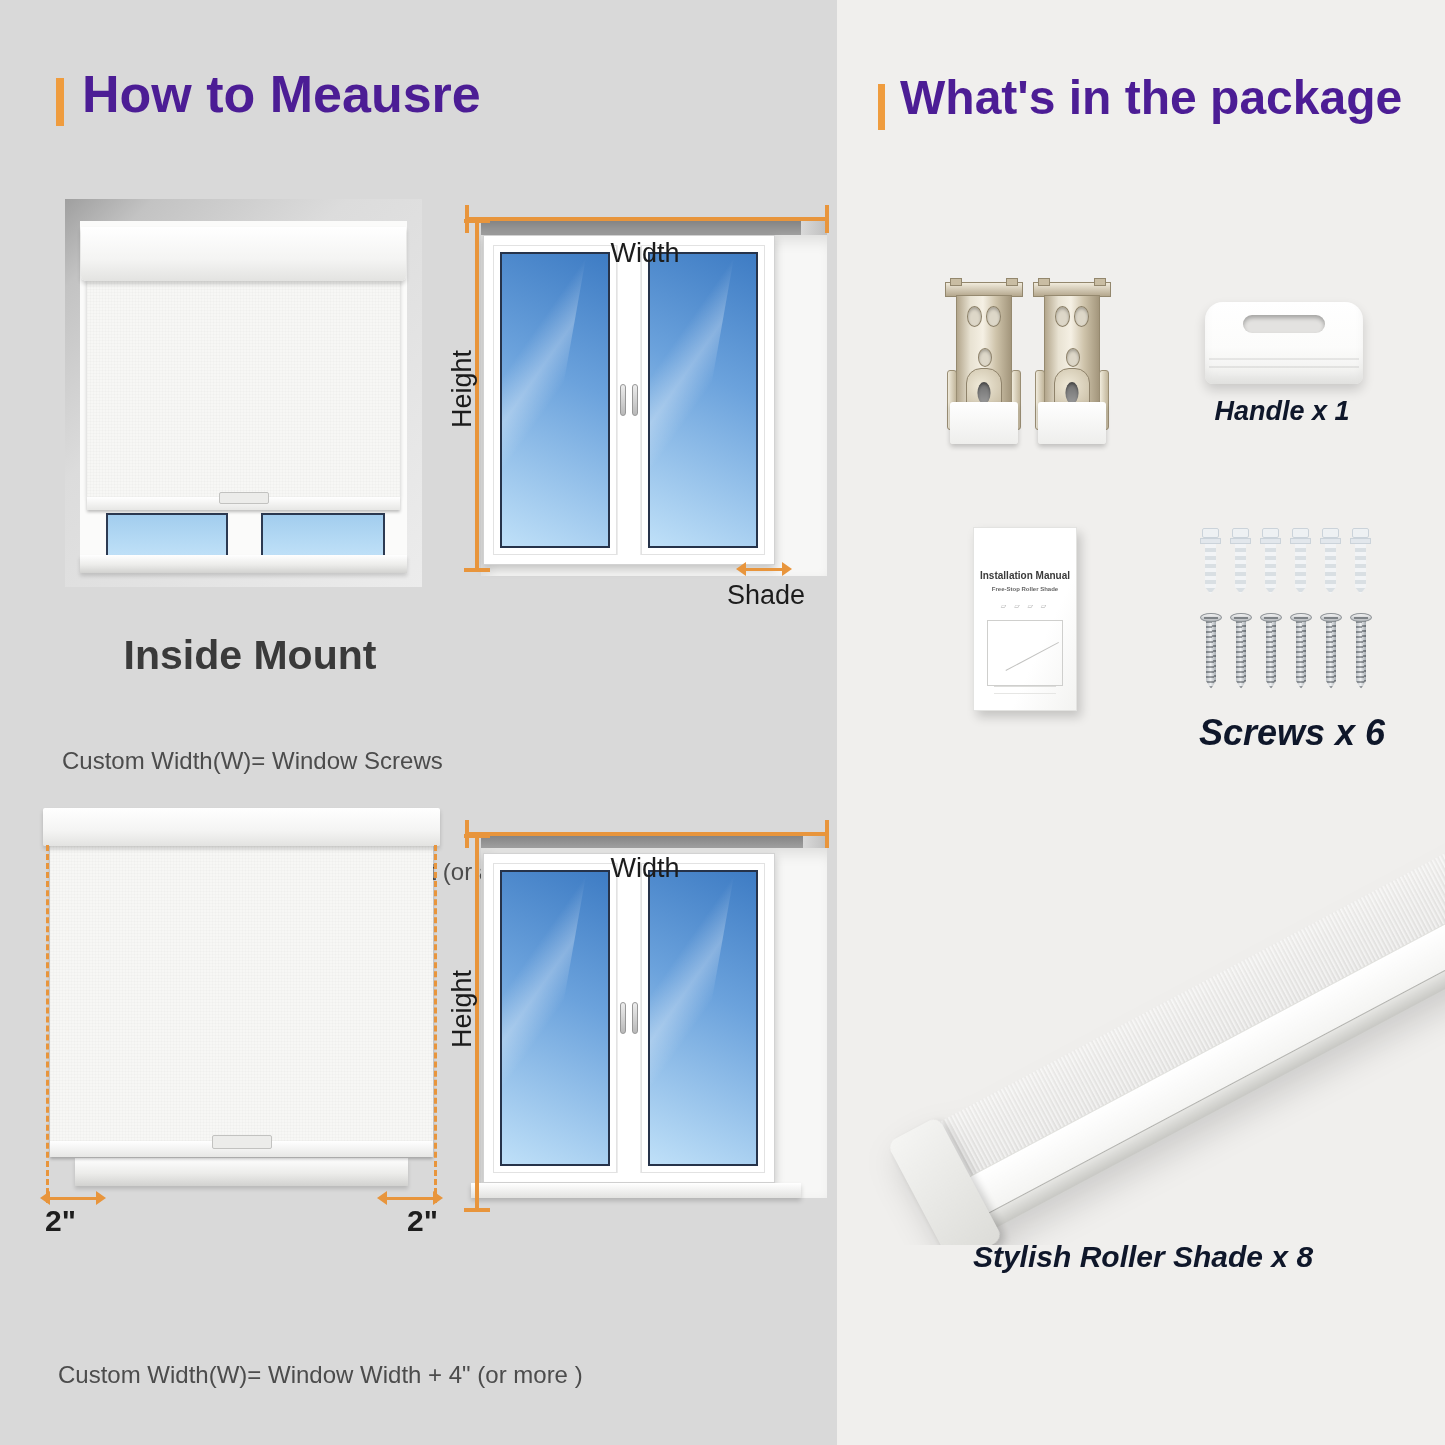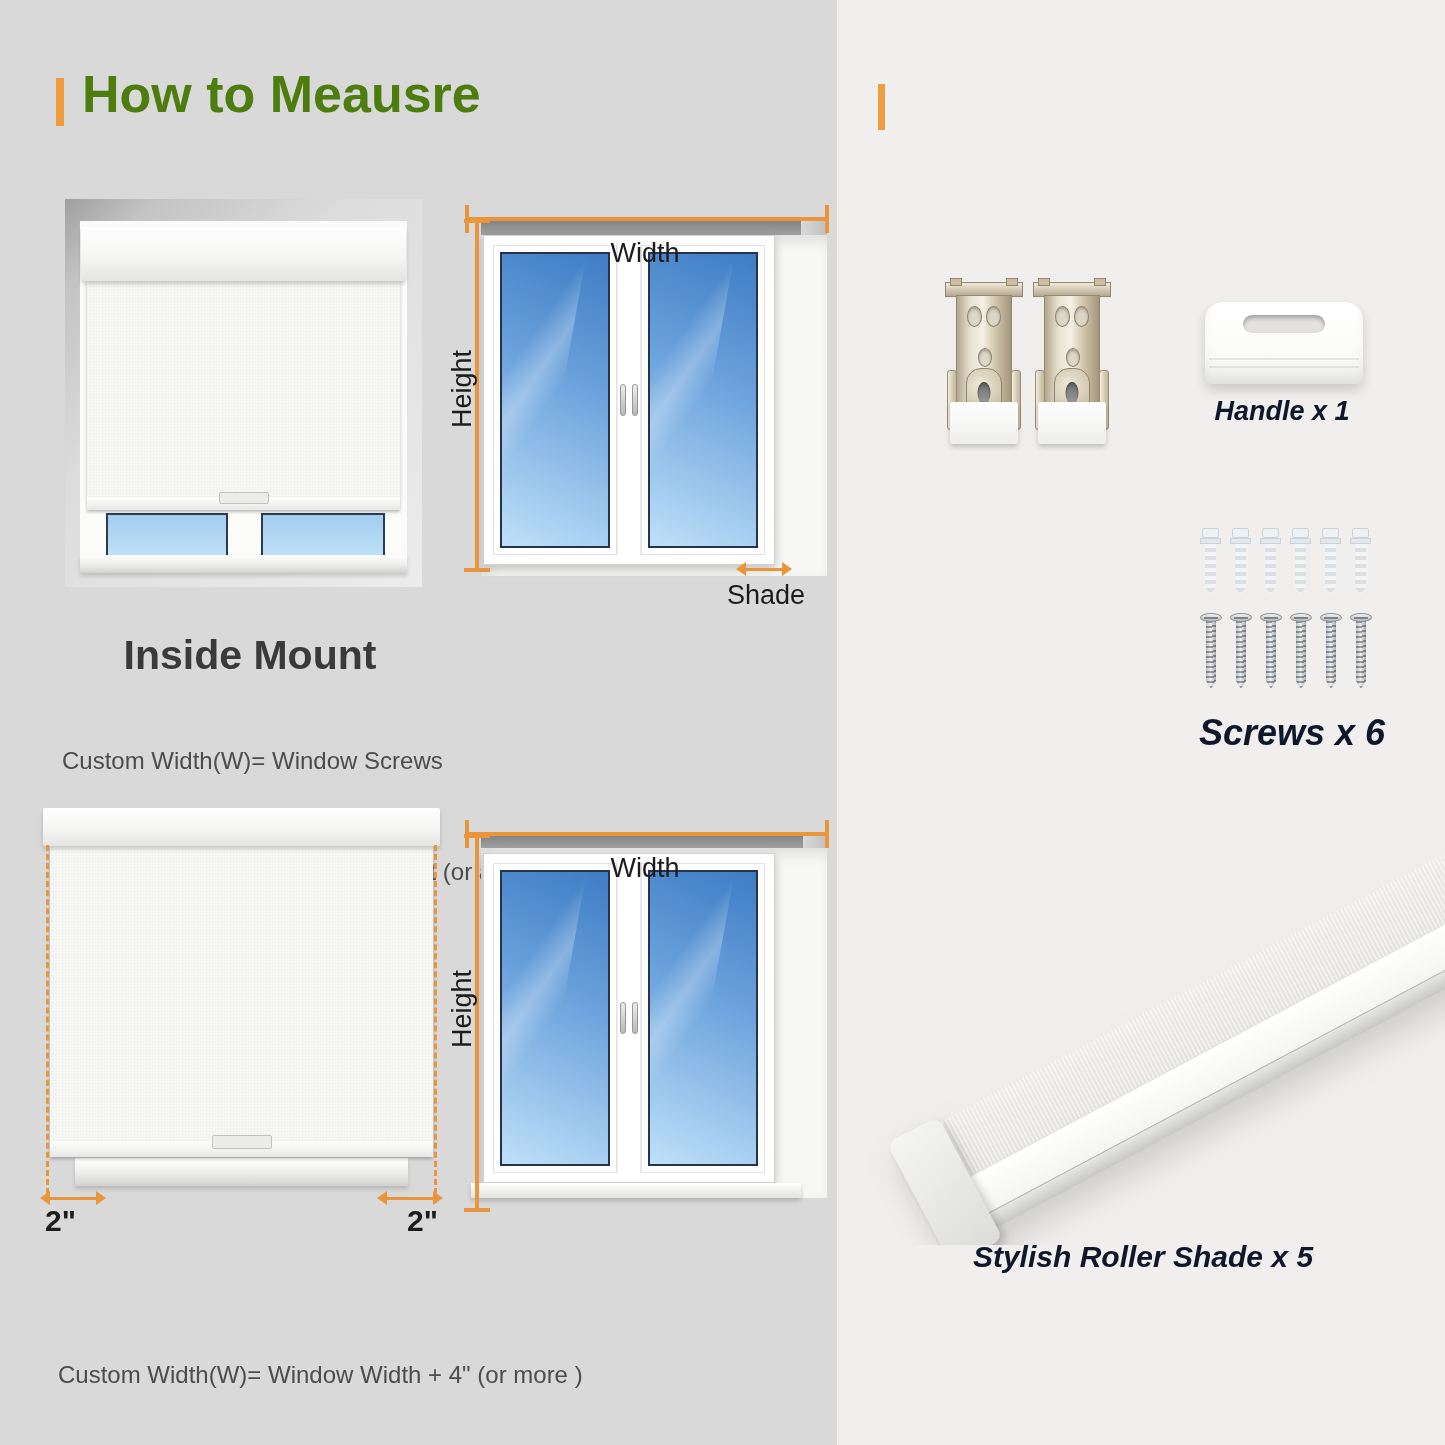--- a/index.html
+++ b/index.html
@@ -5,21 +5,21 @@
   html,body{margin:0;padding:0;background:#888;}
   .canvas{position:relative;width:1445px;height:1445px;overflow:hidden;
           font-family:"Liberation Sans",sans-serif;background:#d9d9d9;}
   .panel{position:absolute;top:0;height:100%;}
   .panel.left{left:0;width:837px;background:#d9d9d9;}
   .panel.right{left:837px;width:608px;background:#f0efed;overflow:hidden;}
   .abs{position:absolute;}
 
   
   .accent-bar{position:absolute;width:8px;background:#ef9c3e;}
-  .sec-title{position:absolute;font-weight:700;color:#4d7c0f;letter-spacing:0px;white-space:nowrap;}
+  .sec-title{position:absolute;font-weight:700;color:#4c1d95;letter-spacing:0px;white-space:nowrap;}
 
   
   .note{position:absolute;color:#4c4c4c;font-size:24px;line-height:37px;white-space:pre;}
 
   
   .caption{position:absolute;font-weight:700;color:#3a3a3a;text-align:center;}
 
   
   .photo1{background:linear-gradient(135deg,#9f9f9f 0%,#c3c3c3 12%,#dcdcdc 38%,#ececec 100%);}
   .niche{position:absolute;left:15px;top:22px;right:15px;bottom:14px;background:#fbfbfa;}
@@ -234,20 +234,21 @@
     <div class="note" style="left:58px;top:1282px;">
       <div>Custom Width(W)= Window Width + 4" (or more )</div>
       
     </div>
 
   </div>
 
   <div class="panel right">
 
     <div class="accent-bar" style="left:41px;top:84px;height:46px;width:7px;"></div>
+    <div class="sec-title" style="left:63px;top:70px;font-size:48px;">What's in the package</div>
 
     <div class="bracket" style="left:106px;top:282px;">
       <div class="b-flange"></div>
       <div class="b-body">
         <span class="hole" style="left:10px;top:10px;width:13px;height:19px;"></span>
         <span class="hole" style="right:10px;top:10px;width:13px;height:19px;"></span>
         <span class="hole" style="left:50%;margin-left:-6px;top:52px;width:12px;height:17px;"></span>
       </div>
       <div class="b-slot" style="left:4px;"></div>
       <div class="b-slot" style="right:4px;"></div>
@@ -271,20 +272,27 @@
       <div class="b-foot"></div>
     </div>
 
     <div class="handle-part" style="left:368px;top:302px;width:158px;height:82px;">
       <div class="handle-slot" style="left:38px;top:13px;width:82px;height:18px;"></div>
       <div class="handle-ridge" style="top:56px;"></div>
       <div class="handle-ridge" style="top:64px;"></div>
     </div>
     <div class="item-label" style="left:335px;top:396px;width:220px;font-size:27px;">Handle x 1</div>
 
+    <div class="manual" style="left:136px;top:527px;width:102px;height:182px;">
+      <div class="m-title">Installation Manual</div>
+      <div class="m-sub">Free-Stop Roller Shade</div>
+      <div class="m-icons">▱ ▱ ▱ ▱</div>
+      <div class="m-figbox"></div>
+      <div class="m-fine"></div>
+    </div>
 
     <div class="abs" style="left:365px;top:528px;width:180px;height:165px;">
       <div class="anchor" style="left:0px;top:0;">
           <div class="a-cap"></div>
           <div class="a-collar"></div>
           <div class="a-body"></div>
         </div>
       <div class="anchor" style="left:30px;top:0;">
           <div class="a-cap"></div>
           <div class="a-collar"></div>
@@ -338,16 +346,16 @@
     <div class="item-label" style="left:355px;top:712px;width:200px;font-size:36px;">Screws  x 6</div>
 
     <div class="shade-wrap" style="left:10px;top:830px;width:598px;height:415px;">
       <div class="shade-bar" style="left:83px;top:305px;width:760px;height:120px;">
         <div class="sb-top"></div>
         <div class="sb-front"></div>
         <div class="sb-lip"></div>
         <div class="sb-cap"></div>
       </div>
     </div>
-    <div class="item-label" style="left:106px;top:1240px;width:400px;font-size:30px;">Stylish Roller Shade x 5</div>
+    <div class="item-label" style="left:106px;top:1240px;width:400px;font-size:30px;">Stylish Roller Shade x 8</div>
 
   </div>
 </div>
 
 </body></html>

